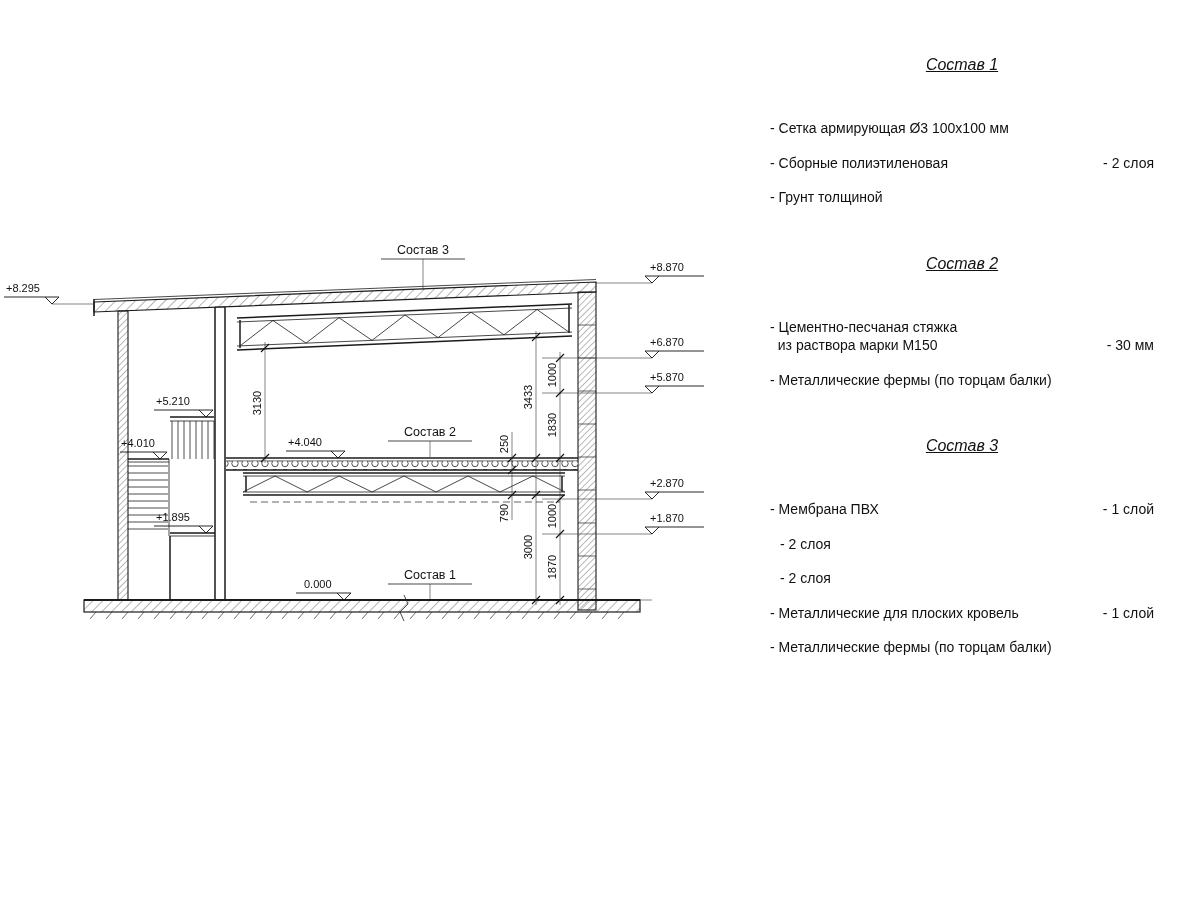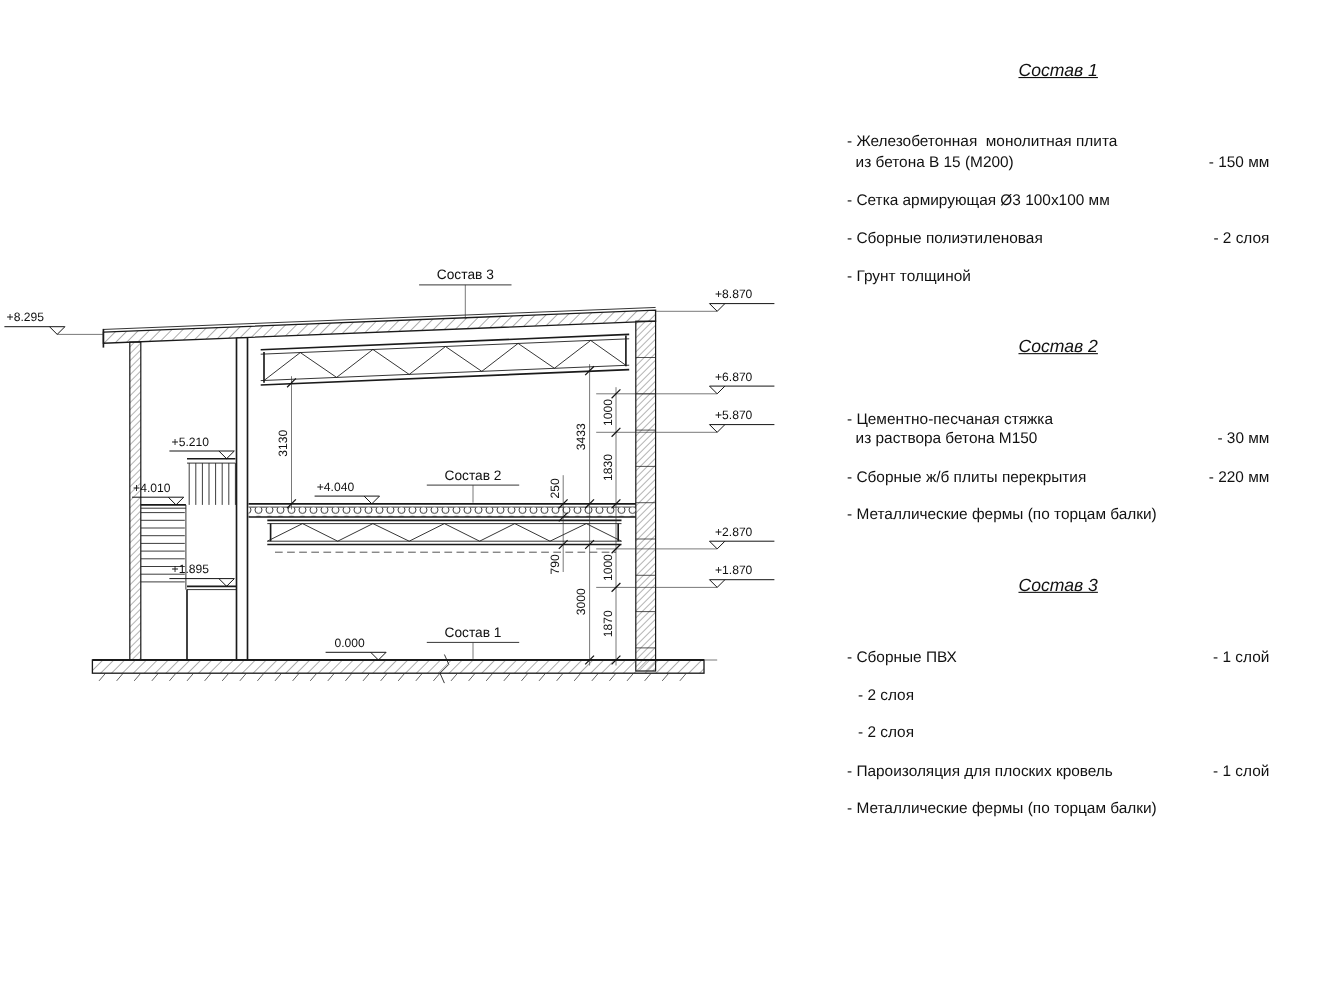--- a/index.html
+++ b/index.html
@@ -301,69 +301,60 @@
       <line class="s2" x1="388" y1="584" x2="472" y2="584"></line>
       <line class="s3" x1="430" y1="584" x2="430" y2="599"></line>
     </g>
   </svg>
 
   <div class="specs">
 
     <div class="spec-section">
       <h3 class="spec-title">Состав 1</h3>
       <div class="spec-item">
-        <span class="spec-text">- Железобетонная  монолитная плита
-  из бетона В 15 (М200)</span>
-        <span class="spec-value">- 150 мм</span>
-      </div>
-      <div class="spec-item">
         <span class="spec-text">- Сетка армирующая Ø3 100x100 мм</span>
         <span class="spec-value"></span>
       </div>
       <div class="spec-item">
         <span class="spec-text">- Сборные полиэтиленовая</span>
         <span class="spec-value">-  2 слоя</span>
       </div>
       <div class="spec-item">
         <span class="spec-text">- Грунт толщиной</span>
         <span class="spec-value"></span>
       </div>
     </div>
 
     <div class="spec-section">
       <h3 class="spec-title">Состав 2</h3>
       <div class="spec-item">
         <span class="spec-text">- Цементно-песчаная стяжка
-  из раствора бетона М150</span>
+  из раствора марки М150</span>
         <span class="spec-value">- 30 мм</span>
-      </div>
-      <div class="spec-item">
-        <span class="spec-text">- Сборные ж/б плиты перекрытия</span>
-        <span class="spec-value">- 220 мм</span>
       </div>
       <div class="spec-item">
         <span class="spec-text">- Металлические фермы (по торцам балки)</span>
         <span class="spec-value"></span>
       </div>
     </div>
 
     <div class="spec-section">
       <h3 class="spec-title">Состав 3</h3>
       <div class="spec-item">
-        <span class="spec-text">- Сборные ПВХ</span>
+        <span class="spec-text">- Мембрана ПВХ</span>
         <span class="spec-value">- 1 слой</span>
       </div>
       <div class="spec-item">
         <span class="spec-value">- 2 слоя</span>
       </div>
       <div class="spec-item">
         <span class="spec-value">- 2 слоя</span>
       </div>
       <div class="spec-item">
-        <span class="spec-text">- Пароизоляция для плоских кровель</span>
+        <span class="spec-text">- Металлические для плоских кровель</span>
         <span class="spec-value">- 1 слой</span>
       </div>
       <div class="spec-item">
         <span class="spec-text">- Металлические фермы (по торцам балки)</span>
         <span class="spec-value"></span>
       </div>
     </div>
 
   </div>
 </div>

